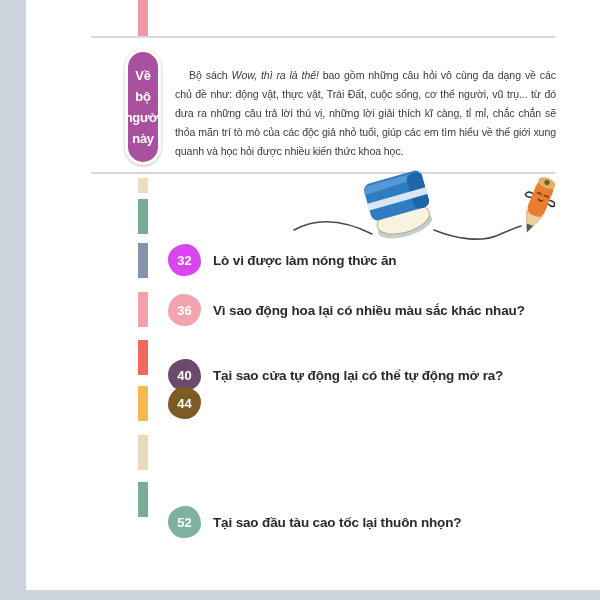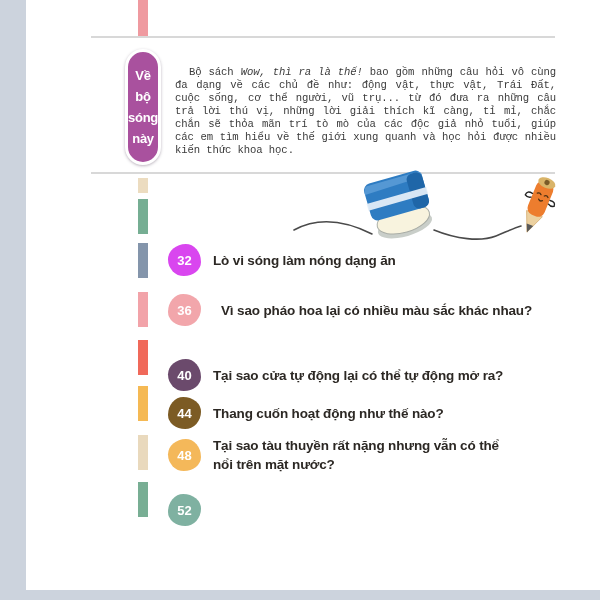--- a/index.html
+++ b/index.html
@@ -24,37 +24,37 @@
   .divider.d2{top:172px;}
 
   
   .about-pill{position:absolute;left:99px;top:49px;width:36px;height:116px;box-sizing:border-box;
     background:#a9519e;border:3px solid #ffffff;border-radius:20px;
     box-shadow:0 1px 3px rgba(60,40,70,.35);
     display:flex;flex-direction:column;align-items:center;justify-content:center;gap:1px;}
   .about-pill span{color:#ffffff;font-weight:bold;font-size:13px;line-height:20px;letter-spacing:-.3px;}
 
   .about-text{position:absolute;left:149px;top:66px;width:381px;margin:0;
-    font-size:10.6px;line-height:13px;color:#3b3b3b;text-align:justify;text-indent:14px;
-    letter-spacing:-.1px;font-family:Liberation Mono, monospace;}
+    font-size:10.6px;line-height:19px;color:#3b3b3b;text-align:justify;text-indent:14px;
+    letter-spacing:-.1px;}
   .about-text .ital{font-style:italic;}
 
   
   .illu{position:absolute;left:258px;top:168px;}
 
   
   .row{position:absolute;left:142px;display:flex;align-items:center;}
   .badge{flex:0 0 auto;width:33px;height:32px;display:flex;align-items:center;justify-content:center;
     color:#fff;font-weight:bold;font-size:13px;margin-right:12px;}
   .row:nth-child(odd) .badge{border-radius:54% 46% 52% 48% / 48% 56% 44% 52%;}
   .row:nth-child(even) .badge{border-radius:46% 54% 48% 52% / 56% 46% 54% 44%;}
   .qtext{font-weight:bold;font-size:13.5px;line-height:19px;color:#2c2824;letter-spacing:-.15px;white-space:nowrap;}
   .qtext span{display:block;}
-  .row.r1{top:244px;} .row.r2{top:294px;gap:8px;} .row.r3{top:359px;}
-  .row.r4{top:397px;} .row.r5{top:436px;} .row.r6{top:494px;}
+  .row.r1{top:244px;} .row.r2{top:294px;} .row.r3{top:359px;}
+  .row.r4{top:387px;} .row.r5{top:436px;} .row.r6{top:506px;}
 </style>
 </head>
 <body>
 
 <div class="canvas">
   <div class="page">
 
     <div class="seg s1" style="background-color: rgb(239, 154, 160);"></div>
     <div class="seg s2" style="background-color: rgb(236, 220, 192);"></div>
     <div class="seg s3" style="background-color: rgb(118, 174, 147);"></div>
@@ -64,21 +64,21 @@
     <div class="seg s7" style="background-color: rgb(245, 185, 84);"></div>
     <div class="seg s8" style="background-color: rgb(233, 217, 189);"></div>
     <div class="seg s9" style="background-color: rgb(120, 174, 148);"></div>
 
     <div class="divider d1"></div>
     <div class="divider d2"></div>
 
     <div class="about-pill">
       <span>Về</span>
       <span>bộ</span>
-      <span>sóng</span>
+      <span>người</span>
       <span>này</span>
     </div>
 
     <p class="about-text"><span>Bộ sách </span><span class="ital">Wow, thì ra là thế!</span><span> bao gồm những câu hỏi vô cùng đa dạng về các chủ đề như: động vật, thực vật, Trái Đất, cuộc sống, cơ thể người, vũ trụ... từ đó đưa ra những câu trả lời thú vị, những lời giải thích kĩ càng, tỉ mỉ, chắc chắn sẽ thỏa mãn trí tò mò của các độc giả nhỏ tuổi, giúp các em tìm hiểu về thế giới xung quanh và học hỏi được nhiều kiến thức khoa học.</span></p>
 
     <svg class="illu" width="282" height="84" viewBox="0 0 282 84">
 
       <g fill="none" stroke="#4a4a4a" stroke-width="1.6" stroke-linecap="round">
         <path d="M 10 62 C 32 50 58 51 88 66"></path>
         <path d="M 150 62 C 172 71 196 74 212 68 C 222 64 230 60 237 58"></path>
@@ -107,51 +107,44 @@
         <g fill="none" stroke="#222" stroke-width="1.4" stroke-linecap="round">
           <path d="M 244 28 q -6 -1 -6 4 q 3 2 6 0"></path>
           <path d="M 263 28 q 6 -1 6 4 q -3 2 -6 0"></path>
         </g>
       </g>
     </svg>
 
     <div class="row r1">
       <div class="badge" style="background-color: #d946ef;">32</div>
       <div class="qtext">
-        <span>Lò vi sóng làm nóng dạng ăn</span>
+        <span>Lò vi được làm nóng thức ăn</span>
       </div>
     </div>
 
     <div class="row r2">
       <div class="badge" style="background-color: rgb(242, 166, 171);">36</div>
       <div class="qtext">
-        <span>Vì sao pháo hoa lại có nhiều màu sắc khác nhau?</span>
+        <span>Vì sao động hoa lại có nhiều màu sắc khác nhau?</span>
       </div>
     </div>
 
     <div class="row r3">
       <div class="badge" style="background-color: rgb(107, 74, 108);">40</div>
       <div class="qtext">
         <span>Tại sao cửa tự động lại có thể tự động mở ra?</span>
       </div>
     </div>
 
     <div class="row r4">
       <div class="badge" style="background-color: rgb(124, 91, 36);">44</div>
-      <div class="qtext">
-        <span>Thang cuốn hoạt động như thế nào?</span>
-      </div>
     </div>
 
-    <div class="row r5">
-      <div class="badge" style="background-color: rgb(244, 184, 90);">48</div>
-      <div class="qtext">
-        <span>Tại sao tàu thuyền rất nặng nhưng vẫn có thể</span>
-        <span>nổi trên mặt nước?</span>
-      </div>
-    </div>
 
     <div class="row r6">
       <div class="badge" style="background-color: rgb(127, 177, 161);">52</div>
+      <div class="qtext">
+        <span>Tại sao đầu tàu cao tốc lại thuôn nhọn?</span>
+      </div>
     </div>
 
   </div>
 </div>
 
 </body></html>

